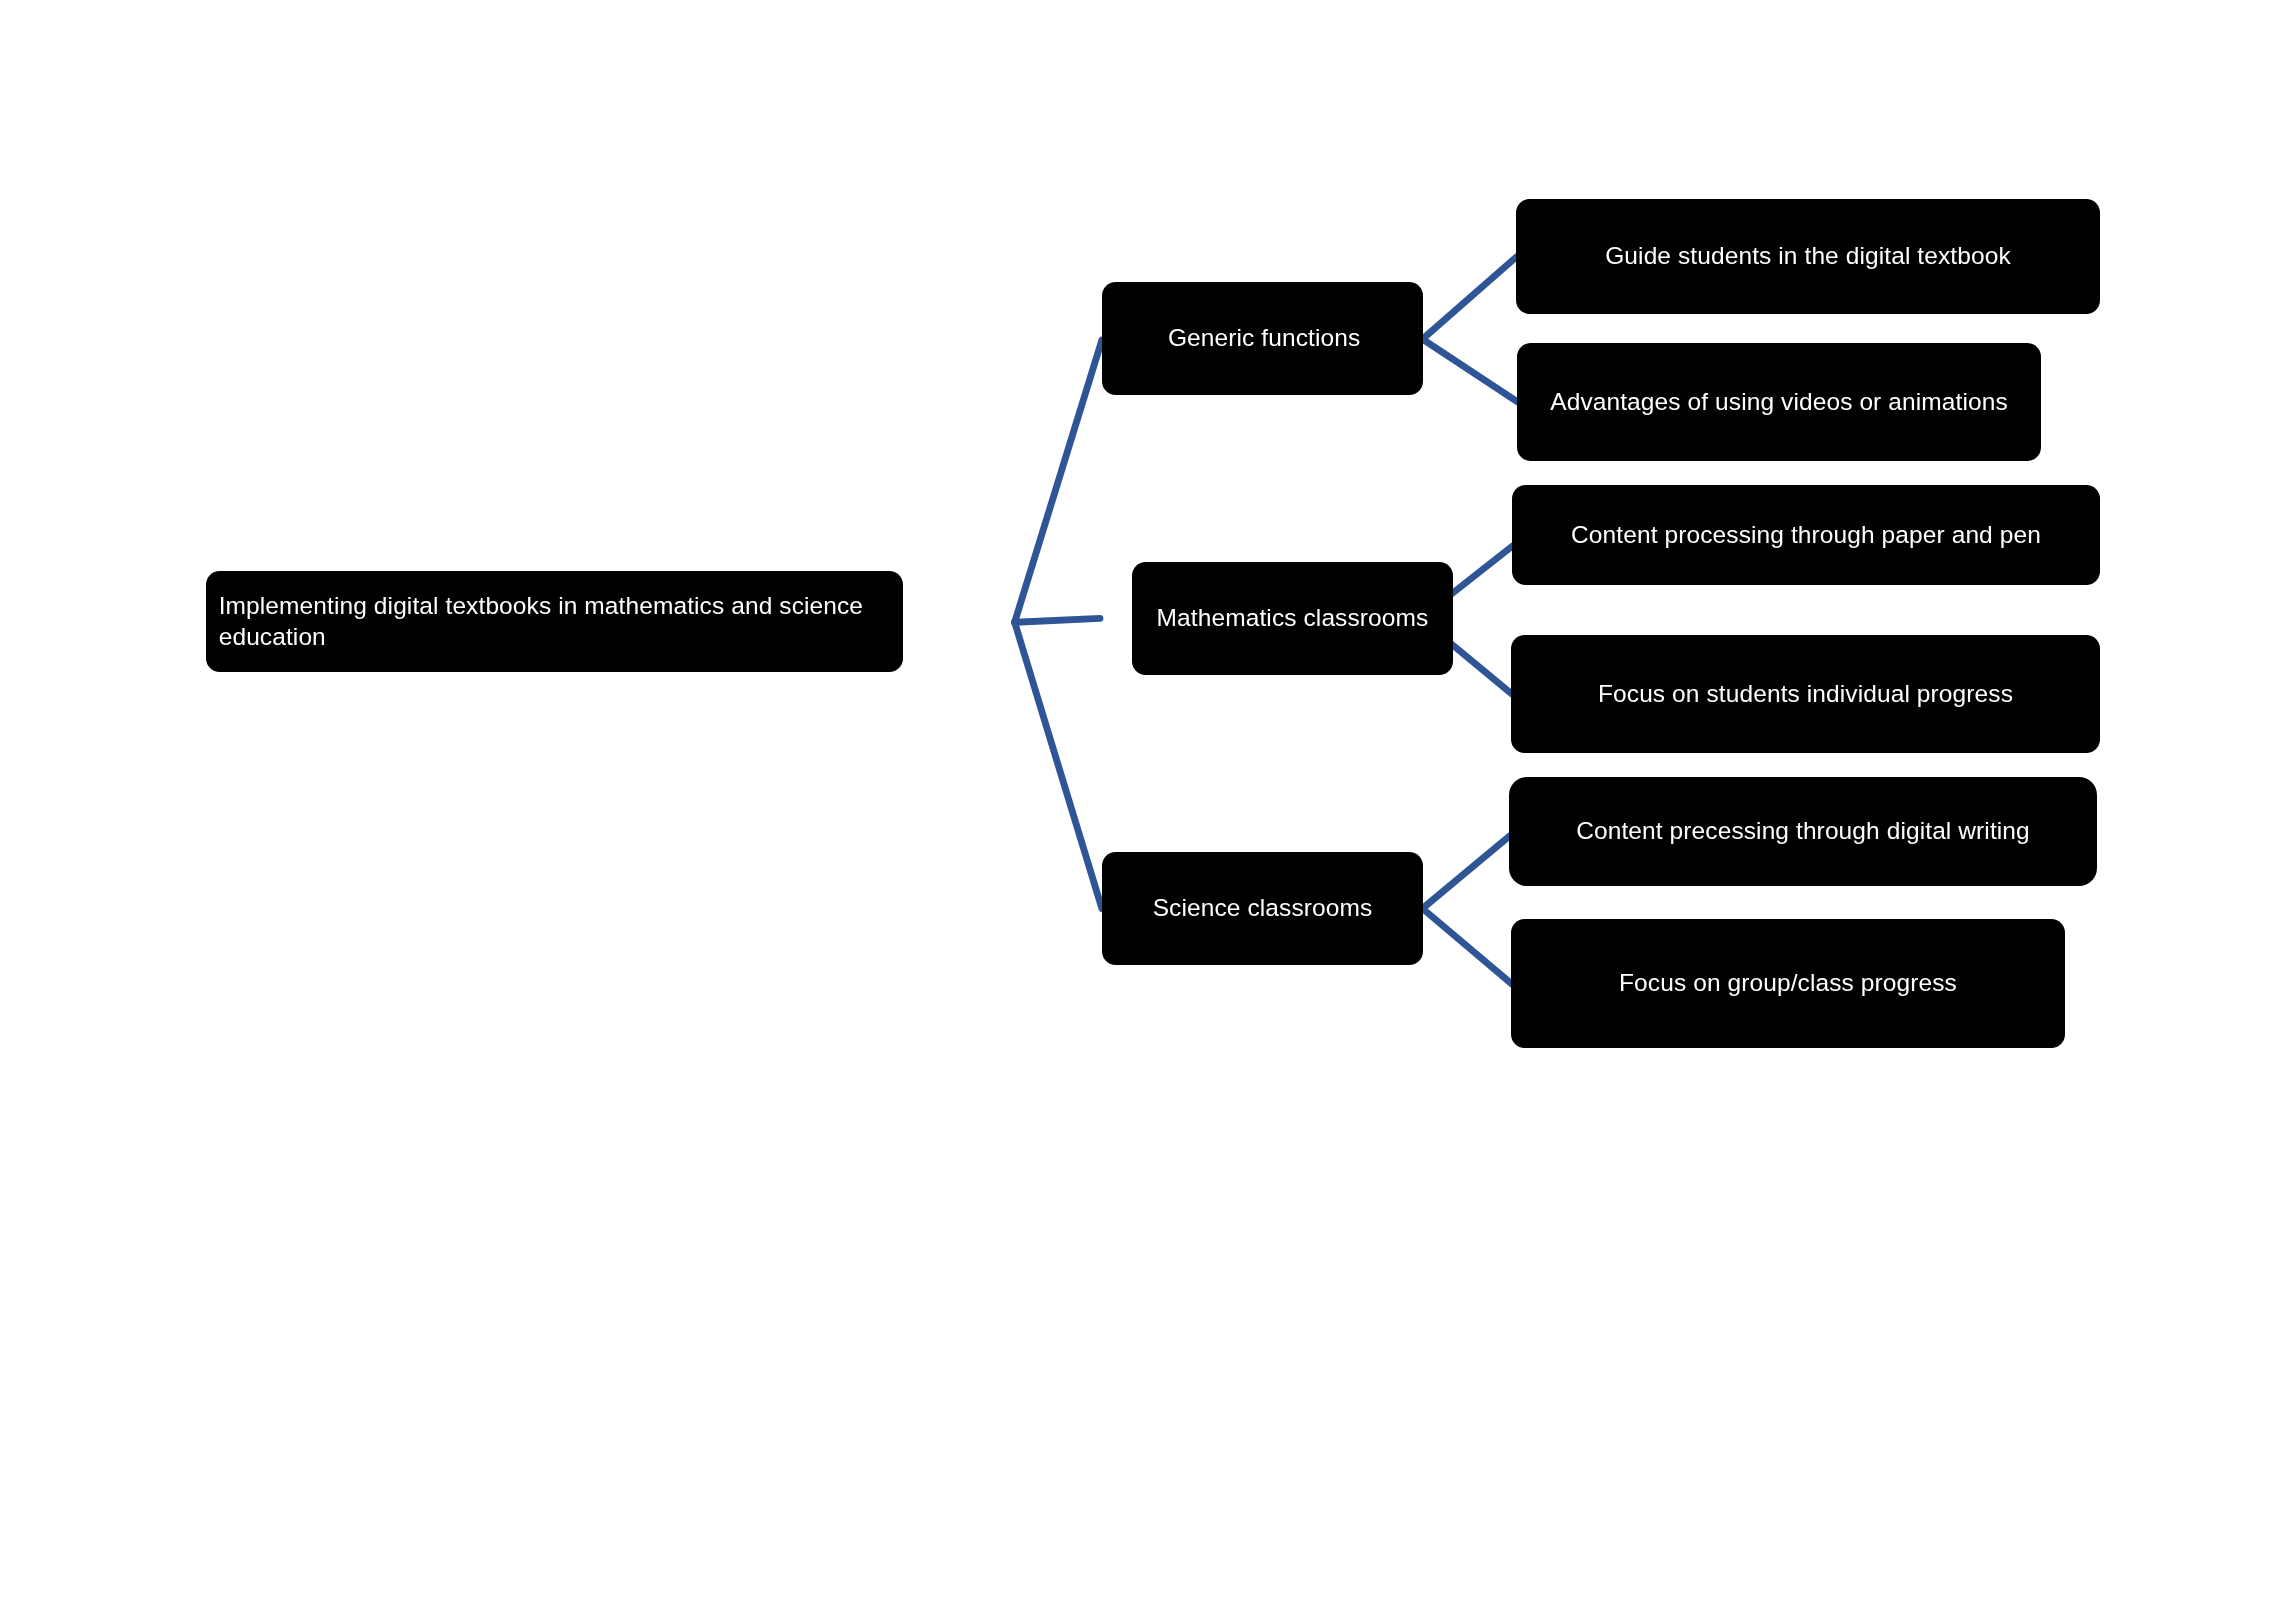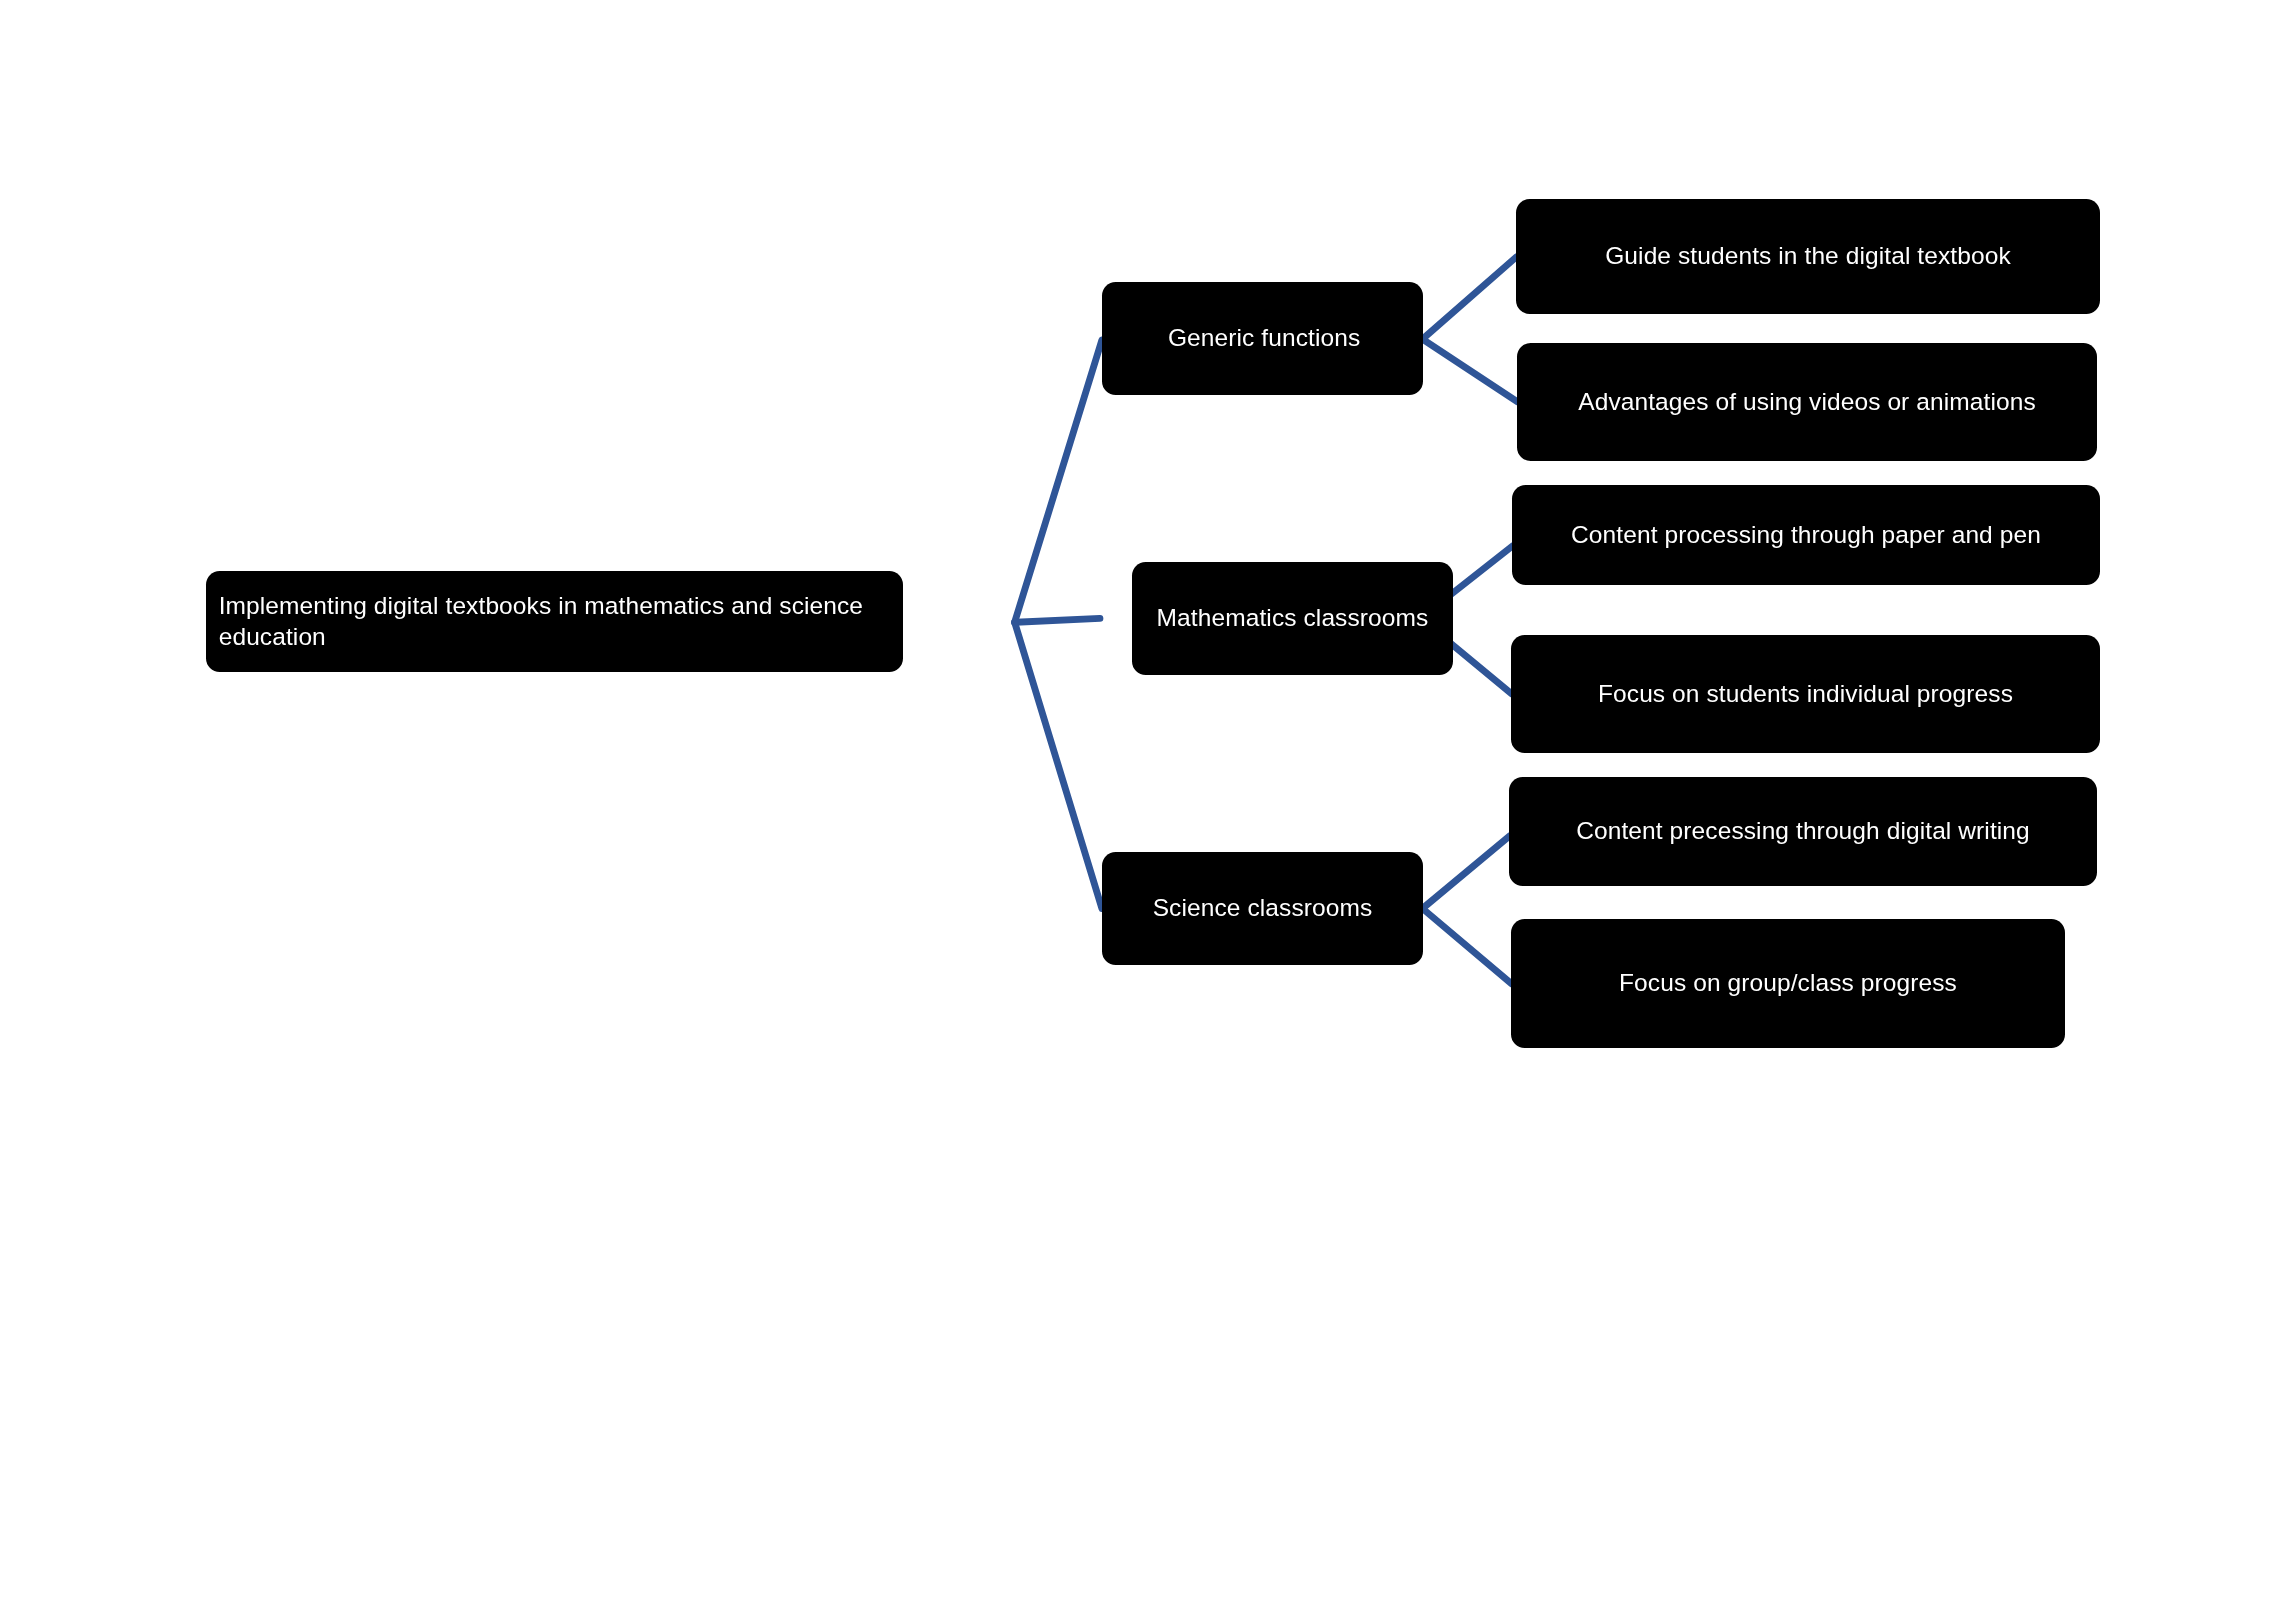--- a/index.html
+++ b/index.html
@@ -64,24 +64,24 @@
   .node-branch-2 { left: 1102px; top: 852px; }
 
   .node-leaf {
     font-size: 24.5px;
     justify-content: center;
     text-align: center;
     padding-left: 13.7px;
     padding-right: 13.7px;
   }
   .node-leaf-0 { left: 1516px; top: 199px; width: 584px; height: 115px; }
-  .node-leaf-1 { left: 1517px; top: 343px; width: 580px; height: 118px; }
+  .node-leaf-1 { left: 1517px; top: 343px; width: 524px; height: 118px; }
   .node-leaf-2 { left: 1512px; top: 485px; width: 588px; height: 100px; }
   .node-leaf-3 { left: 1511px; top: 635px; width: 589px; height: 118px; }
-  .node-leaf-4 { left: 1509px; top: 777px; width: 588px; height: 109px; }
+  .node-leaf-4 { left: 1509px; top: 777px; width: 588px; height: 109px; border-radius: 18px; }
   .node-leaf-5 { left: 1511px; top: 919px; width: 554px; height: 129px; }
 </style>
 </head>
 <body>
 
 <div id="canvas">
 
   <svg id="connector-layer" viewBox="0 0 2339 1654" preserveAspectRatio="none">
 
     <g fill="none" stroke="#2F5597" stroke-width="7" stroke-linecap="round">

